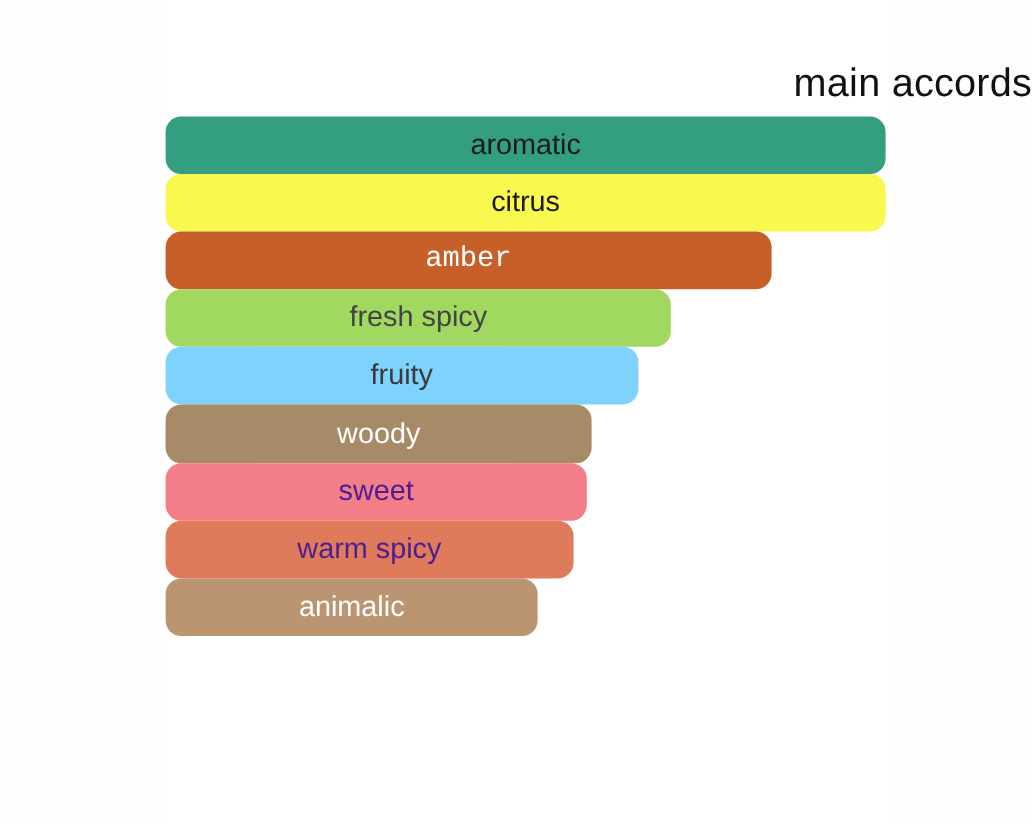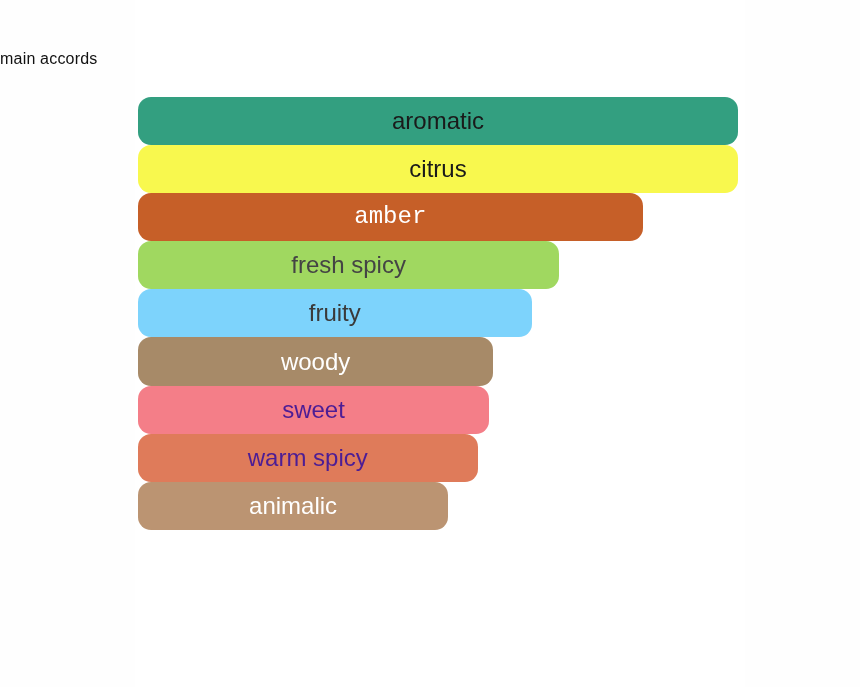--- a/index.html
+++ b/index.html
@@ -28,22 +28,22 @@
     top: 0px;
     width: 610px;
     height: 687px;
     background: #ffffff;
   }
   #chart-title {
     position: absolute;
     left: 0;
     top: 50px;
     width: 860px;
-    text-align: left;
-    font-size: 16px;
+    text-align: right;
+    font-size: 33px;
     color: #111111;
     letter-spacing: 0.2px;
   }
   #bars-area {
     position: absolute;
     left: 138px;
     top: 97px;
     width: 600px;
     height: 482px;
   }

